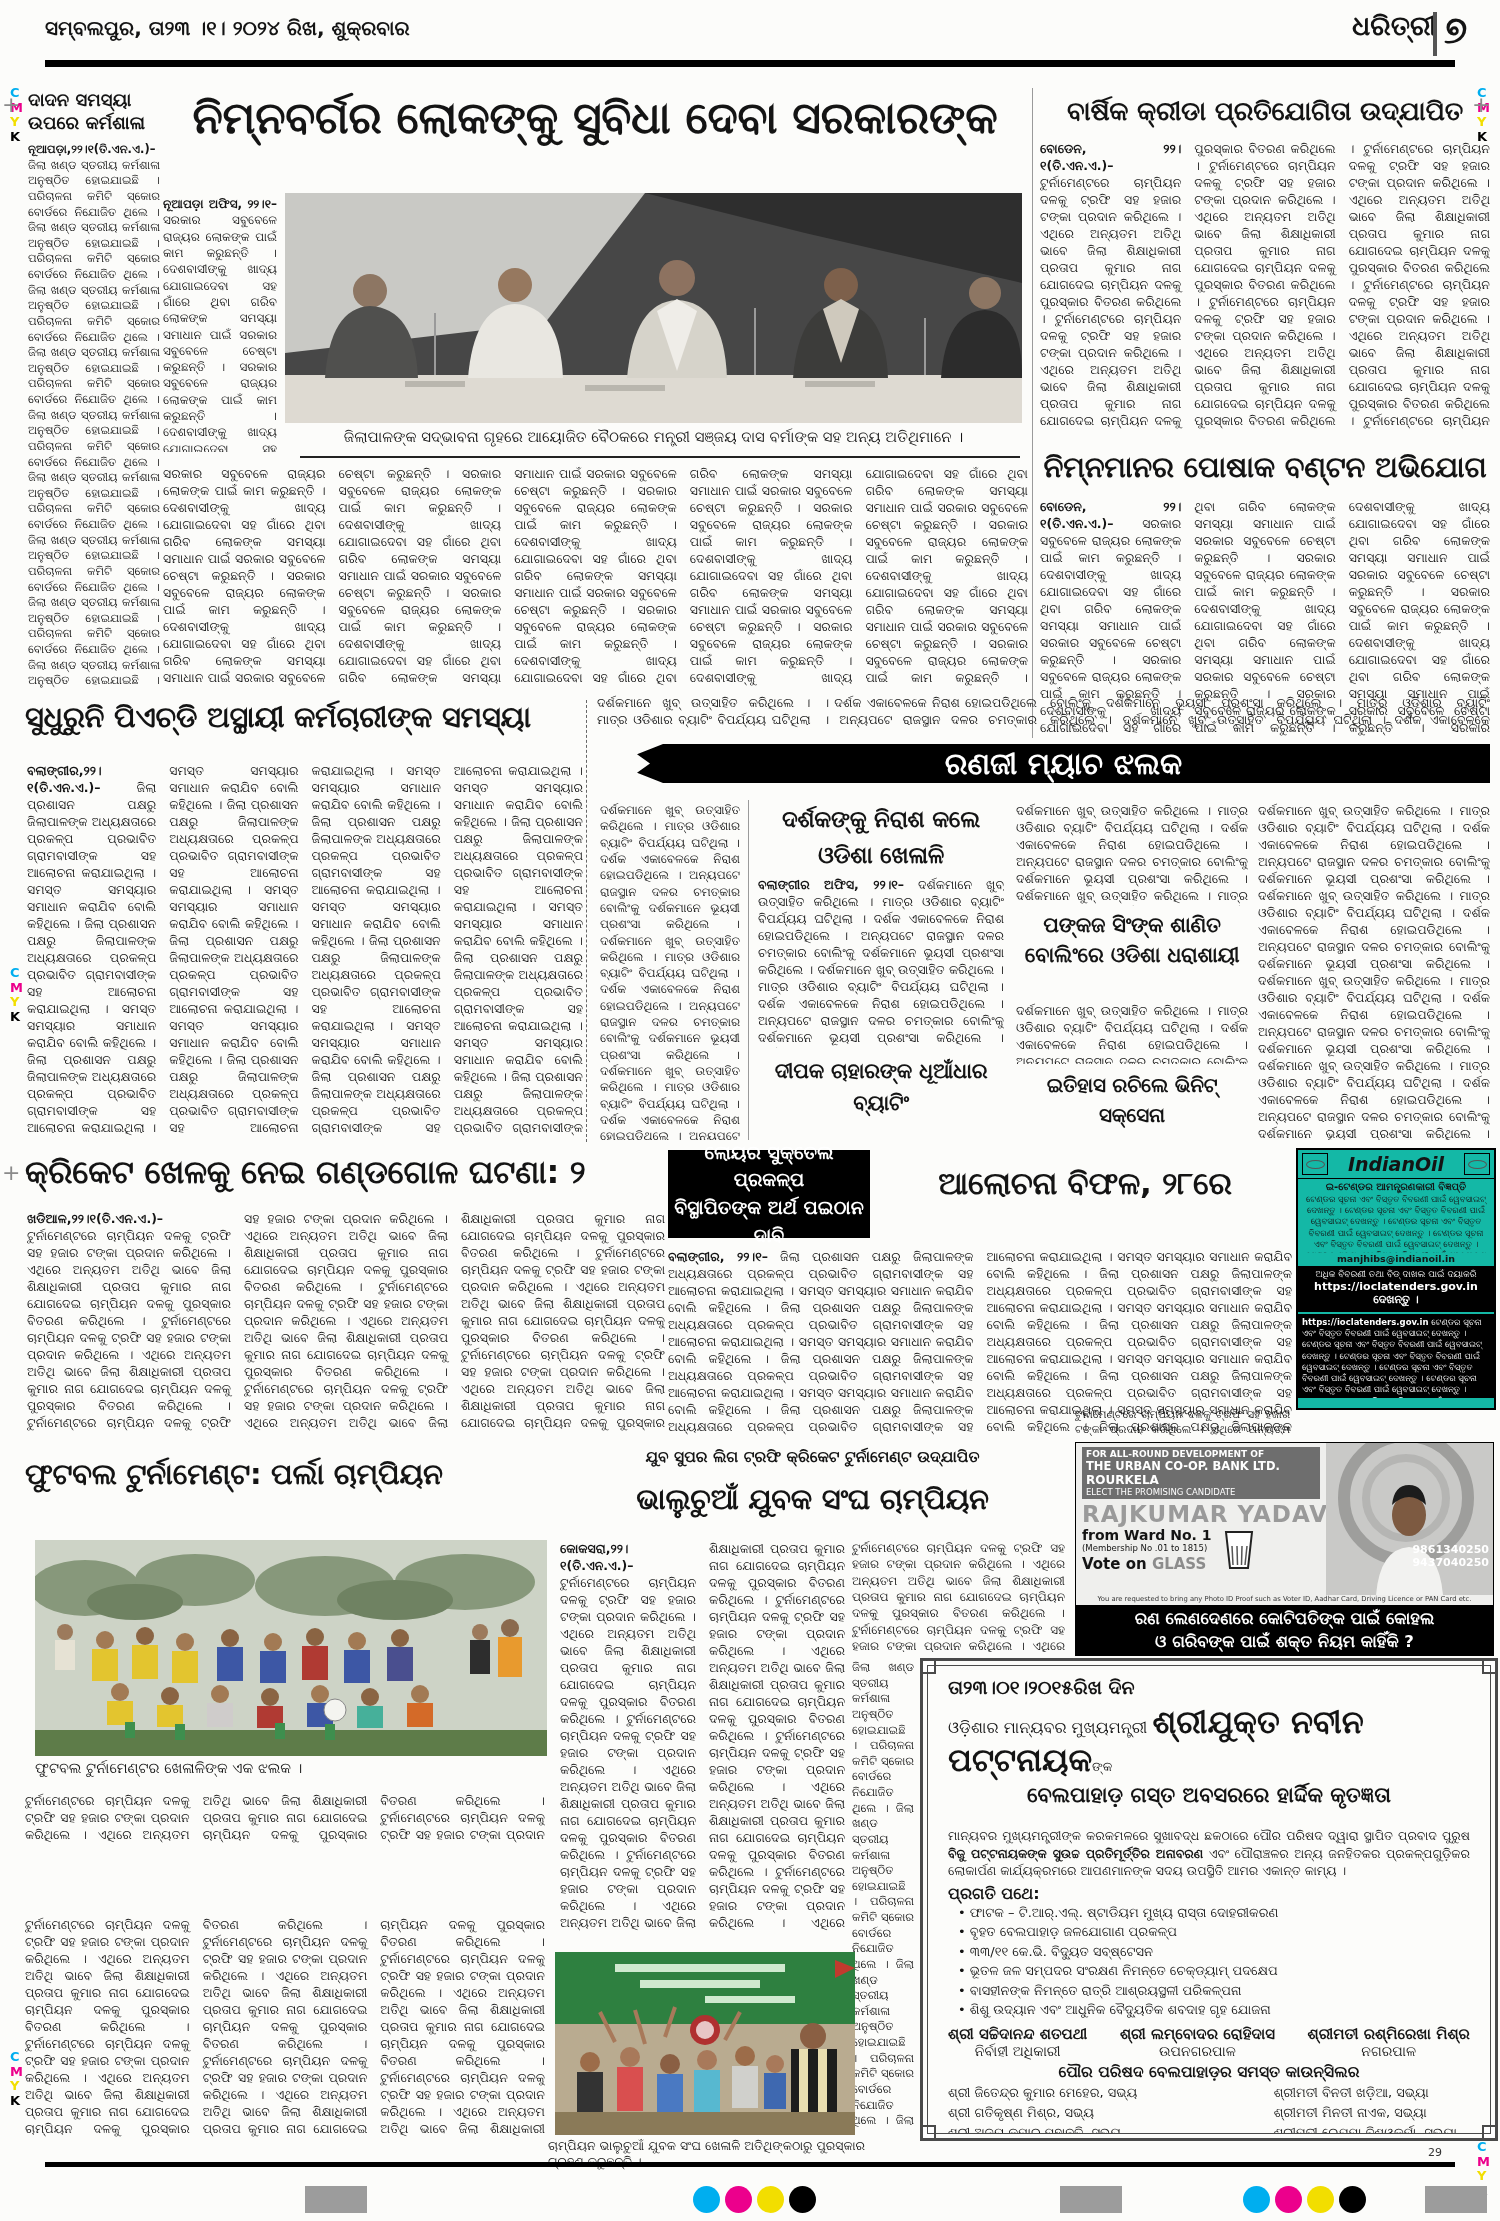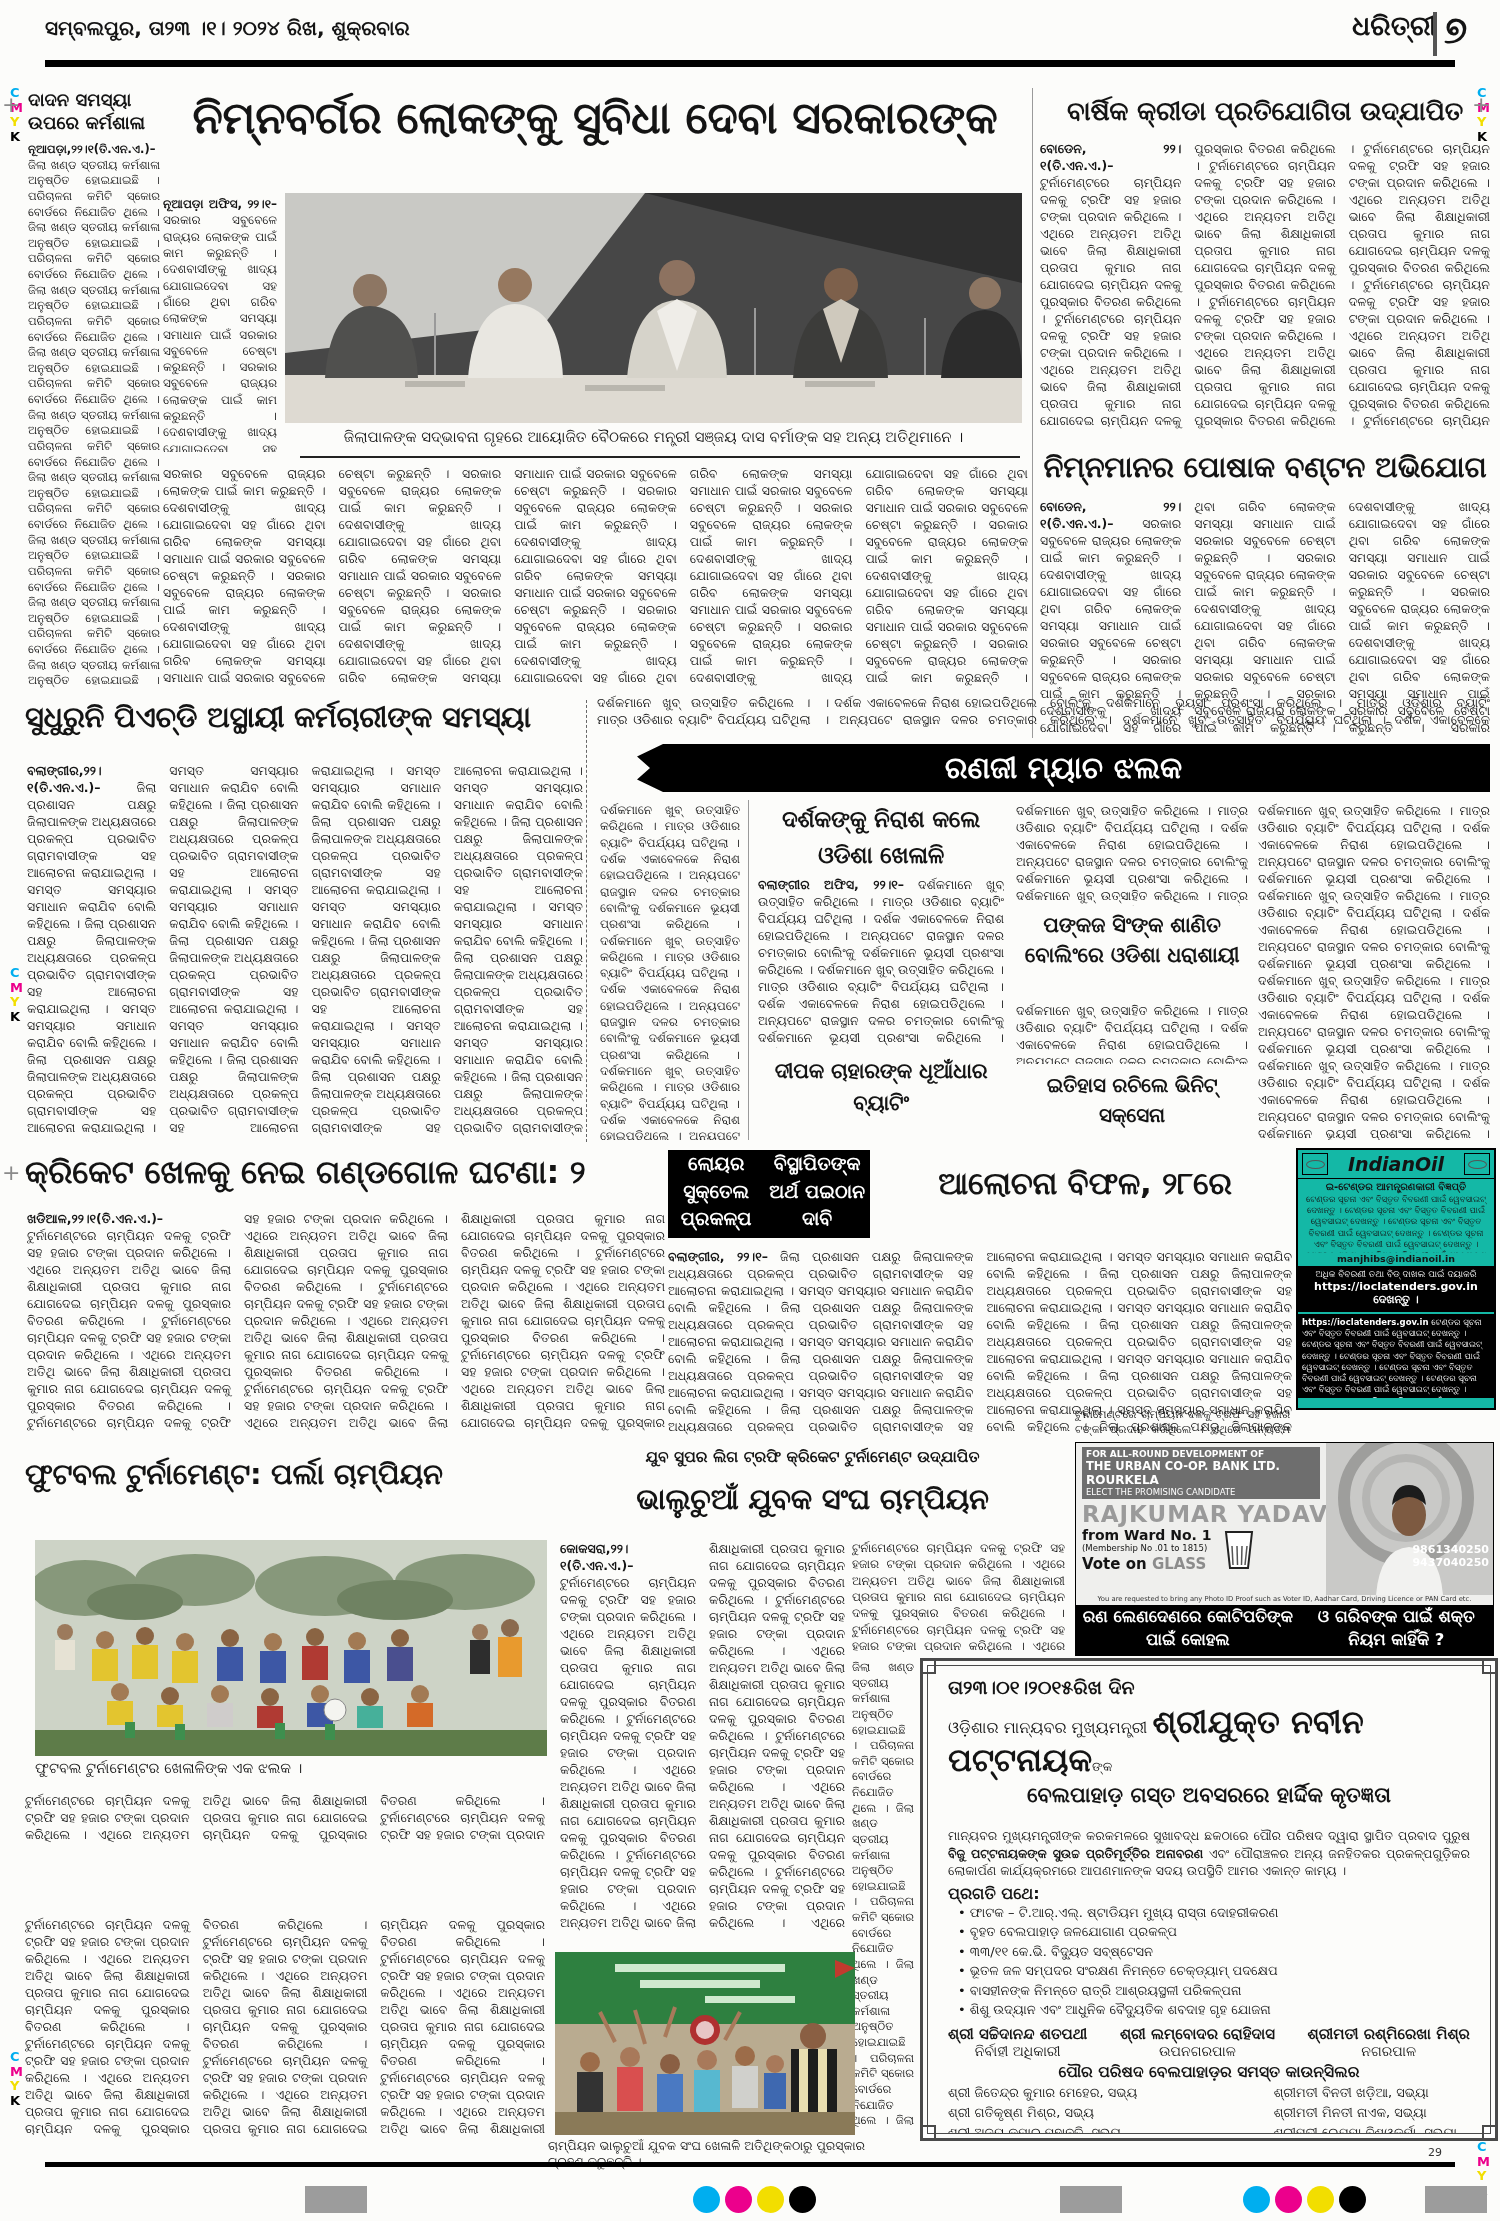--- a/index.html
+++ b/index.html
@@ -18,21 +18,21 @@
   .cols5{column-count:5;column-gap:13px;}
   .rule{background:#000;}
   .vline{background:#9a9a9a;width:1px;}
   .vdash{border-left:1px dashed #666;width:0;}
   .cmyk{font-size:13px;font-weight:700;line-height:1.12;}
   .cmyk .lc{color:#00AEEF;}.cmyk .lm{color:#EC008C;}.cmyk .ly{color:#F2DE00;}.cmyk .lk{color:#000;}
   .plus{color:#8a8a8a;font-size:22px;font-weight:400;}
   .cap{font-size:15px;overflow:hidden;}
   .banner{background:#000;color:#fff;display:flex;align-items:center;justify-content:center;
           clip-path:polygon(26px 0,100% 0,100% 100%,26px 100%,0 74%,13px 50%,0 26%);}
-  .blackbox{background:#000;color:#fff;display:flex;justify-content:center;text-align:center;}
+  .blackbox{background:#000;color:#fff;display:flex;flex-direction:column;justify-content:center;text-align:center;}
   .ad{border:2px solid #000;background:#14b8a6;overflow:hidden;}
   .gbox{border:3px solid #4a4a4a;overflow:hidden;}
   .gbox .inner{position:absolute;left:4px;top:4px;right:4px;bottom:4px;border:1px solid #4a4a4a;
                padding:10px 20px 8px 20px;overflow:hidden;}
   .corner{position:absolute;width:12px;height:12px;border:2px solid #4a4a4a;background:#fff;}
   .g-bullets div{font-size:13px;line-height:1.5;}
   .g-list div{font-size:13px;line-height:1.55;}
   .dot{border-radius:50%;width:27px;height:27px;position:absolute;}
   .grayreg{background:#9c9c9c;position:absolute;height:27px;}
   .fill{word-break:break-word;}
@@ -161,21 +161,21 @@
     <b class="dl">ବୋଡେନ, ୨୨।୧(ତି.ଏନ.ଏ.)–</b>
     <span class="fill">ସରକାର ସବୁବେଳେ ରାଜ୍ୟର ଲୋକଙ୍କ ପାଇଁ କାମ କରୁଛନ୍ତି । ଦେଶବାସୀଙ୍କୁ ଖାଦ୍ୟ ଯୋଗାଇଦେବା ସହ ଗାଁରେ ଥିବା ଗରିବ ଲୋକଙ୍କ ସମସ୍ୟା ସମାଧାନ ପାଇଁ ସରକାର ସବୁବେଳେ ଚେଷ୍ଟା କରୁଛନ୍ତି । ସରକାର ସବୁବେଳେ ରାଜ୍ୟର ଲୋକଙ୍କ ପାଇଁ କାମ କରୁଛନ୍ତି । ଦେଶବାସୀଙ୍କୁ ଖାଦ୍ୟ ଯୋଗାଇଦେବା ସହ ଗାଁରେ ଥିବା ଗରିବ ଲୋକଙ୍କ ସମସ୍ୟା ସମାଧାନ ପାଇଁ ସରକାର ସବୁବେଳେ ଚେଷ୍ଟା କରୁଛନ୍ତି । ସରକାର ସବୁବେଳେ ରାଜ୍ୟର ଲୋକଙ୍କ ପାଇଁ କାମ କରୁଛନ୍ତି । ଦେଶବାସୀଙ୍କୁ ଖାଦ୍ୟ ଯୋଗାଇଦେବା ସହ ଗାଁରେ ଥିବା ଗରିବ ଲୋକଙ୍କ ସମସ୍ୟା ସମାଧାନ ପାଇଁ ସରକାର ସବୁବେଳେ ଚେଷ୍ଟା କରୁଛନ୍ତି । ସରକାର ସବୁବେଳେ ରାଜ୍ୟର ଲୋକଙ୍କ ପାଇଁ କାମ କରୁଛନ୍ତି । ଦେଶବାସୀଙ୍କୁ ଖାଦ୍ୟ ଯୋଗାଇଦେବା ସହ ଗାଁରେ ଥିବା ଗରିବ ଲୋକଙ୍କ ସମସ୍ୟା ସମାଧାନ ପାଇଁ ସରକାର ସବୁବେଳେ ଚେଷ୍ଟା କରୁଛନ୍ତି । ସରକାର ସବୁବେଳେ ରାଜ୍ୟର ଲୋକଙ୍କ ପାଇଁ କାମ କରୁଛନ୍ତି । ଦେଶବାସୀଙ୍କୁ ଖାଦ୍ୟ ଯୋଗାଇଦେବା ସହ ଗାଁରେ ଥିବା ଗରିବ ଲୋକଙ୍କ ସମସ୍ୟା ସମାଧାନ ପାଇଁ ସରକାର ସବୁବେଳେ ଚେଷ୍ଟା କରୁଛନ୍ତି । ସରକାର ସବୁବେଳେ ରାଜ୍ୟର ଲୋକଙ୍କ ପାଇଁ କାମ କରୁଛନ୍ତି । ଦେଶବାସୀଙ୍କୁ ଖାଦ୍ୟ ଯୋଗାଇଦେବା ସହ ଗାଁରେ ଥିବା ଗରିବ ଲୋକଙ୍କ ସମସ୍ୟା ସମାଧାନ ପାଇଁ ସରକାର ସବୁବେଳେ ଚେଷ୍ଟା କରୁଛନ୍ତି । ସରକାର ସବୁବେଳେ ରାଜ୍ୟର ଲୋକଙ୍କ ପାଇଁ କାମ କରୁଛନ୍ତି । ଦେଶବାସୀଙ୍କୁ ଖାଦ୍ୟ ଯୋଗାଇଦେବା ସହ ଗାଁରେ ଥିବା ଗରିବ ଲୋକଙ୍କ ସମସ୍ୟା ସମାଧାନ ପାଇଁ ସରକାର ସବୁବେଳେ ଚେଷ୍ଟା କରୁଛନ୍ତି । ସରକାର ସବୁବେଳେ ରାଜ୍ୟର ଲୋକଙ୍କ ପାଇଁ କାମ କରୁଛନ୍ତି । ଦେଶବାସୀଙ୍କୁ ଖାଦ୍ୟ ଯୋଗାଇଦେବା ସହ ଗାଁରେ ଥିବା ଗରିବ ଲୋକଙ୍କ ସମସ୍ୟା ସମାଧାନ ପାଇଁ ସରକାର ସବୁବେଳେ ଚେଷ୍ଟା କରୁଛନ୍ତି । ସରକାର ସବୁବେଳେ ରାଜ୍ୟର ଲୋକଙ୍କ ପାଇଁ କାମ କରୁଛନ୍ତି । ଦେଶବାସୀଙ୍କୁ ଖାଦ୍ୟ ଯୋଗାଇଦେବା ସହ ଗାଁରେ ଥିବା ଗରିବ ଲୋକଙ୍କ ସମସ୍ୟା ସମାଧାନ ପାଇଁ ସରକାର ସବୁବେଳେ ଚେଷ୍ଟା କରୁଛନ୍ତି । ସରକାର ସବୁବେଳେ ରାଜ୍ୟର ଲୋକଙ୍କ ପାଇଁ କାମ କରୁଛନ୍ତି । ଦେଶବାସୀଙ୍କୁ ଖାଦ୍ୟ ଯୋଗାଇଦେବା ସହ ଗାଁରେ ଥିବା ଗରିବ ଲୋକଙ୍କ ସମସ୍ୟା ସମାଧାନ ପାଇଁ ସରକାର ସବୁବେଳେ ଚେଷ୍ଟା କରୁଛନ୍ତି । ସରକାର ସବୁବେଳେ ରାଜ୍ୟର ଲୋକଙ୍କ ପାଇଁ କାମ କରୁଛନ୍ତି । ଦେଶବାସୀଙ୍କୁ ଖାଦ୍ୟ ଯୋଗାଇଦେବା ସହ ଗାଁରେ ଥିବା ଗରିବ ଲୋକଙ୍କ ସମସ୍ୟା ସମାଧାନ ପାଇଁ ସରକାର ସବୁବେଳେ ଚେଷ୍ଟା କରୁଛନ୍ତି । ସରକାର ସବୁବେଳେ ରାଜ୍ୟର ଲୋକଙ୍କ ପାଇଁ କାମ କରୁଛନ୍ତି । ଦେଶବାସୀଙ୍କୁ ଖାଦ୍ୟ ଯୋଗାଇଦେବା ସହ ଗାଁରେ ଥିବା ଗରିବ ଲୋକଙ୍କ ସମସ୍ୟା ସମାଧାନ ପାଇଁ ସରକାର ସବୁବେଳେ ଚେଷ୍ଟା କରୁଛନ୍ତି । ସରକାର ସବୁବେଳେ ରାଜ୍ୟର ଲୋକଙ୍କ ପାଇଁ କାମ କରୁଛନ୍ତି । ଦେଶବାସୀଙ୍କୁ ଖାଦ୍ୟ ଯୋଗାଇଦେବା ସହ ଗାଁରେ ଥିବା ଗରିବ ଲୋକଙ୍କ ସମସ୍ୟା ସମାଧାନ ପାଇଁ ସରକାର ସବୁବେଳେ ଚେଷ୍ଟା କରୁଛନ୍ତି । ସରକାର ସବୁବେଳେ ରାଜ୍ୟର ଲୋକଙ୍କ ପାଇଁ କାମ କରୁଛନ୍ତି । ଦେଶବାସୀଙ୍କୁ ଖାଦ୍ୟ ଯୋଗାଇଦେବା ସହ ଗାଁରେ ଥିବା ଗରିବ ଲୋକଙ୍କ ସମସ୍ୟା ସମାଧାନ ପାଇଁ ସରକାର ସବୁବେଳେ ଚେଷ୍ଟା କରୁଛନ୍ତି । ସରକାର ସବୁବେଳେ ରାଜ୍ୟର ଲୋକଙ୍କ ପାଇଁ କାମ କରୁଛନ୍ତି । ଦେଶବାସୀଙ୍କୁ ଖାଦ୍ୟ ଯୋଗାଇଦେବା ସହ ଗାଁରେ ଥିବା ଗରିବ ଲୋକଙ୍କ ସମସ୍ୟା ସମାଧାନ ପାଇଁ ସରକାର ସବୁବେଳେ ଚେଷ୍ଟା କରୁଛନ୍ତି । ସରକାର ସବୁବେଳେ ରାଜ୍ୟର ଲୋକଙ୍କ ପାଇଁ କାମ କରୁଛନ୍ତି । ଦେଶବାସୀଙ୍କୁ ଖାଦ୍ୟ ଯୋଗାଇଦେବା ସହ ଗାଁରେ ଥିବା ଗରିବ ଲୋକଙ୍କ ସମସ୍ୟା ସମାଧାନ ପାଇଁ ସରକାର ସବୁବେଳେ ଚେଷ୍ଟା କରୁଛନ୍ତି । </span>
   </div>
 
   <div class="abs hl" style="left:25px;top:693px;width:558px;height:56px;font-size:29px;line-height:1.7;">ସୁଧୁରୁନି ପିଏଚ୍‌ଡି ଅସ୍ଥାୟୀ କର୍ମଚାରୀଙ୍କ ସମସ୍ୟା</div>
   <div class="abs body cols4" style="left:27px;top:762px;width:556px;height:378px;">
     <b class="dl">ବଲାଙ୍ଗୀର,୨୨।୧(ତି.ଏନ.ଏ.)–</b>
     <span class="fill">ଜିଲା ପ୍ରଶାସନ ପକ୍ଷରୁ ଜିଲାପାଳଙ୍କ ଅଧ୍ୟକ୍ଷତାରେ ପ୍ରକଳ୍ପ ପ୍ରଭାବିତ ଗ୍ରାମବାସୀଙ୍କ ସହ ଆଲୋଚନା କରାଯାଇଥିଲା । ସମସ୍ତ ସମସ୍ୟାର ସମାଧାନ କରାଯିବ ବୋଲି କହିଥିଲେ । ଜିଲା ପ୍ରଶାସନ ପକ୍ଷରୁ ଜିଲାପାଳଙ୍କ ଅଧ୍ୟକ୍ଷତାରେ ପ୍ରକଳ୍ପ ପ୍ରଭାବିତ ଗ୍ରାମବାସୀଙ୍କ ସହ ଆଲୋଚନା କରାଯାଇଥିଲା । ସମସ୍ତ ସମସ୍ୟାର ସମାଧାନ କରାଯିବ ବୋଲି କହିଥିଲେ । ଜିଲା ପ୍ରଶାସନ ପକ୍ଷରୁ ଜିଲାପାଳଙ୍କ ଅଧ୍ୟକ୍ଷତାରେ ପ୍ରକଳ୍ପ ପ୍ରଭାବିତ ଗ୍ରାମବାସୀଙ୍କ ସହ ଆଲୋଚନା କରାଯାଇଥିଲା । ସମସ୍ତ ସମସ୍ୟାର ସମାଧାନ କରାଯିବ ବୋଲି କହିଥିଲେ । ଜିଲା ପ୍ରଶାସନ ପକ୍ଷରୁ ଜିଲାପାଳଙ୍କ ଅଧ୍ୟକ୍ଷତାରେ ପ୍ରକଳ୍ପ ପ୍ରଭାବିତ ଗ୍ରାମବାସୀଙ୍କ ସହ ଆଲୋଚନା କରାଯାଇଥିଲା । ସମସ୍ତ ସମସ୍ୟାର ସମାଧାନ କରାଯିବ ବୋଲି କହିଥିଲେ । ଜିଲା ପ୍ରଶାସନ ପକ୍ଷରୁ ଜିଲାପାଳଙ୍କ ଅଧ୍ୟକ୍ଷତାରେ ପ୍ରକଳ୍ପ ପ୍ରଭାବିତ ଗ୍ରାମବାସୀଙ୍କ ସହ ଆଲୋଚନା କରାଯାଇଥିଲା । ସମସ୍ତ ସମସ୍ୟାର ସମାଧାନ କରାଯିବ ବୋଲି କହିଥିଲେ । ଜିଲା ପ୍ରଶାସନ ପକ୍ଷରୁ ଜିଲାପାଳଙ୍କ ଅଧ୍ୟକ୍ଷତାରେ ପ୍ରକଳ୍ପ ପ୍ରଭାବିତ ଗ୍ରାମବାସୀଙ୍କ ସହ ଆଲୋଚନା କରାଯାଇଥିଲା । ସମସ୍ତ ସମସ୍ୟାର ସମାଧାନ କରାଯିବ ବୋଲି କହିଥିଲେ । ଜିଲା ପ୍ରଶାସନ ପକ୍ଷରୁ ଜିଲାପାଳଙ୍କ ଅଧ୍ୟକ୍ଷତାରେ ପ୍ରକଳ୍ପ ପ୍ରଭାବିତ ଗ୍ରାମବାସୀଙ୍କ ସହ ଆଲୋଚନା କରାଯାଇଥିଲା । ସମସ୍ତ ସମସ୍ୟାର ସମାଧାନ କରାଯିବ ବୋଲି କହିଥିଲେ । ଜିଲା ପ୍ରଶାସନ ପକ୍ଷରୁ ଜିଲାପାଳଙ୍କ ଅଧ୍ୟକ୍ଷତାରେ ପ୍ରକଳ୍ପ ପ୍ରଭାବିତ ଗ୍ରାମବାସୀଙ୍କ ସହ ଆଲୋଚନା କରାଯାଇଥିଲା । ସମସ୍ତ ସମସ୍ୟାର ସମାଧାନ କରାଯିବ ବୋଲି କହିଥିଲେ । ଜିଲା ପ୍ରଶାସନ ପକ୍ଷରୁ ଜିଲାପାଳଙ୍କ ଅଧ୍ୟକ୍ଷତାରେ ପ୍ରକଳ୍ପ ପ୍ରଭାବିତ ଗ୍ରାମବାସୀଙ୍କ ସହ ଆଲୋଚନା କରାଯାଇଥିଲା । ସମସ୍ତ ସମସ୍ୟାର ସମାଧାନ କରାଯିବ ବୋଲି କହିଥିଲେ । ଜିଲା ପ୍ରଶାସନ ପକ୍ଷରୁ ଜିଲାପାଳଙ୍କ ଅଧ୍ୟକ୍ଷତାରେ ପ୍ରକଳ୍ପ ପ୍ରଭାବିତ ଗ୍ରାମବାସୀଙ୍କ ସହ ଆଲୋଚନା କରାଯାଇଥିଲା । ସମସ୍ତ ସମସ୍ୟାର ସମାଧାନ କରାଯିବ ବୋଲି କହିଥିଲେ । ଜିଲା ପ୍ରଶାସନ ପକ୍ଷରୁ ଜିଲାପାଳଙ୍କ ଅଧ୍ୟକ୍ଷତାରେ ପ୍ରକଳ୍ପ ପ୍ରଭାବିତ ଗ୍ରାମବାସୀଙ୍କ ସହ ଆଲୋଚନା କରାଯାଇଥିଲା । ସମସ୍ତ ସମସ୍ୟାର ସମାଧାନ କରାଯିବ ବୋଲି କହିଥିଲେ । ଜିଲା ପ୍ରଶାସନ ପକ୍ଷରୁ ଜିଲାପାଳଙ୍କ ଅଧ୍ୟକ୍ଷତାରେ ପ୍ରକଳ୍ପ ପ୍ରଭାବିତ ଗ୍ରାମବାସୀଙ୍କ ସହ ଆଲୋଚନା କରାଯାଇଥିଲା । ସମସ୍ତ ସମସ୍ୟାର ସମାଧାନ କରାଯିବ ବୋଲି କହିଥିଲେ । ଜିଲା ପ୍ରଶାସନ ପକ୍ଷରୁ ଜିଲାପାଳଙ୍କ ଅଧ୍ୟକ୍ଷତାରେ ପ୍ରକଳ୍ପ ପ୍ରଭାବିତ ଗ୍ରାମବାସୀଙ୍କ ସହ ଆଲୋଚନା କରାଯାଇଥିଲା । ସମସ୍ତ ସମସ୍ୟାର ସମାଧାନ କରାଯିବ ବୋଲି କହିଥିଲେ । ଜିଲା ପ୍ରଶାସନ ପକ୍ଷରୁ ଜିଲାପାଳଙ୍କ ଅଧ୍ୟକ୍ଷତାରେ ପ୍ରକଳ୍ପ ପ୍ରଭାବିତ ଗ୍ରାମବାସୀଙ୍କ ସହ ଆଲୋଚନା କରାଯାଇଥିଲା । ସମସ୍ତ ସମସ୍ୟାର ସମାଧାନ କରାଯିବ ବୋଲି କହିଥିଲେ । ଜିଲା ପ୍ରଶାସନ ପକ୍ଷରୁ ଜିଲାପାଳଙ୍କ ଅଧ୍ୟକ୍ଷତାରେ ପ୍ରକଳ୍ପ ପ୍ରଭାବିତ ଗ୍ରାମବାସୀଙ୍କ ସହ ଆଲୋଚନା କରାଯାଇଥିଲା । ସମସ୍ତ ସମସ୍ୟାର ସମାଧାନ କରାଯିବ ବୋଲି କହିଥିଲେ । ଜିଲା ପ୍ରଶାସନ ପକ୍ଷରୁ ଜିଲାପାଳଙ୍କ ଅଧ୍ୟକ୍ଷତାରେ ପ୍ରକଳ୍ପ ପ୍ରଭାବିତ ଗ୍ରାମବାସୀଙ୍କ ସହ ଆଲୋଚନା କରାଯାଇଥିଲା । ସମସ୍ତ ସମସ୍ୟାର ସମାଧାନ କରାଯିବ ବୋଲି କହିଥିଲେ । ଜିଲା ପ୍ରଶାସନ ପକ୍ଷରୁ ଜିଲାପାଳଙ୍କ ଅଧ୍ୟକ୍ଷତାରେ ପ୍ରକଳ୍ପ ପ୍ରଭାବିତ ଗ୍ରାମବାସୀଙ୍କ ସହ ଆଲୋଚନା କରାଯାଇଥିଲା । ସମସ୍ତ ସମସ୍ୟାର ସମାଧାନ କରାଯିବ ବୋଲି କହିଥିଲେ । ଜିଲା ପ୍ରଶାସନ ପକ୍ଷରୁ ଜିଲାପାଳଙ୍କ ଅଧ୍ୟକ୍ଷତାରେ ପ୍ରକଳ୍ପ ପ୍ରଭାବିତ ଗ୍ରାମବାସୀଙ୍କ ସହ ଆଲୋଚନା କରାଯାଇଥିଲା । ସମସ୍ତ ସମସ୍ୟାର ସମାଧାନ କରାଯିବ ବୋଲି କହିଥିଲେ । ଜିଲା ପ୍ରଶାସନ ପକ୍ଷରୁ ଜିଲାପାଳଙ୍କ ଅଧ୍ୟକ୍ଷତାରେ ପ୍ରକଳ୍ପ ପ୍ରଭାବିତ ଗ୍ରାମବାସୀଙ୍କ ସହ ଆଲୋଚନା କରାଯାଇଥିଲା । ସମସ୍ତ ସମସ୍ୟାର ସମାଧାନ କରାଯିବ ବୋଲି କହିଥିଲେ । ଜିଲା ପ୍ରଶାସନ ପକ୍ଷରୁ ଜିଲାପାଳଙ୍କ ଅଧ୍ୟକ୍ଷତାରେ ପ୍ରକଳ୍ପ ପ୍ରଭାବିତ ଗ୍ରାମବାସୀଙ୍କ ସହ ଆଲୋଚନା କରାଯାଇଥିଲା । ସମସ୍ତ ସମସ୍ୟାର ସମାଧାନ କରାଯିବ ବୋଲି କହିଥିଲେ । ଜିଲା ପ୍ରଶାସନ ପକ୍ଷରୁ ଜିଲାପାଳଙ୍କ ଅଧ୍ୟକ୍ଷତାରେ ପ୍ରକଳ୍ପ ପ୍ରଭାବିତ ଗ୍ରାମବାସୀଙ୍କ ସହ ଆଲୋଚନା କରାଯାଇଥିଲା । ସମସ୍ତ ସମସ୍ୟାର ସମାଧାନ କରାଯିବ ବୋଲି କହିଥିଲେ । ଜିଲା ପ୍ରଶାସନ ପକ୍ଷରୁ ଜିଲାପାଳଙ୍କ ଅଧ୍ୟକ୍ଷତାରେ ପ୍ରକଳ୍ପ ପ୍ରଭାବିତ ଗ୍ରାମବାସୀଙ୍କ ସହ ଆଲୋଚନା କରାଯାଇଥିଲା । ସମସ୍ତ ସମସ୍ୟାର ସମାଧାନ କରାଯିବ ବୋଲି କହିଥିଲେ । ଜିଲା ପ୍ରଶାସନ ପକ୍ଷରୁ ଜିଲାପାଳଙ୍କ ଅଧ୍ୟକ୍ଷତାରେ ପ୍ରକଳ୍ପ ପ୍ରଭାବିତ ଗ୍ରାମବାସୀଙ୍କ ସହ ଆଲୋଚନା କରାଯାଇଥିଲା । ସମସ୍ତ ସମସ୍ୟାର ସମାଧାନ କରାଯିବ ବୋଲି କହିଥିଲେ । ଜିଲା ପ୍ରଶାସନ ପକ୍ଷରୁ ଜିଲାପାଳଙ୍କ ଅଧ୍ୟକ୍ଷତାରେ ପ୍ରକଳ୍ପ ପ୍ରଭାବିତ ଗ୍ରାମବାସୀଙ୍କ ସହ ଆଲୋଚନା କରାଯାଇଥିଲା । ସମସ୍ତ ସମସ୍ୟାର ସମାଧାନ କରାଯିବ ବୋଲି କହିଥିଲେ । ଜିଲା ପ୍ରଶାସନ ପକ୍ଷରୁ ଜିଲାପାଳଙ୍କ ଅଧ୍ୟକ୍ଷତାରେ ପ୍ରକଳ୍ପ ପ୍ରଭାବିତ ଗ୍ରାମବାସୀଙ୍କ ସହ ଆଲୋଚନା କରାଯାଇଥିଲା । ସମସ୍ତ ସମସ୍ୟାର ସମାଧାନ କରାଯିବ ବୋଲି କହିଥିଲେ । ଜିଲା ପ୍ରଶାସନ ପକ୍ଷରୁ ଜିଲାପାଳଙ୍କ ଅଧ୍ୟକ୍ଷତାରେ ପ୍ରକଳ୍ପ ପ୍ରଭାବିତ ଗ୍ରାମବାସୀଙ୍କ ସହ ଆଲୋଚନା କରାଯାଇଥିଲା । ସମସ୍ତ ସମସ୍ୟାର ସମାଧାନ କରାଯିବ ବୋଲି କହିଥିଲେ । ଜିଲା ପ୍ରଶାସନ ପକ୍ଷରୁ ଜିଲାପାଳଙ୍କ ଅଧ୍ୟକ୍ଷତାରେ ପ୍ରକଳ୍ପ ପ୍ରଭାବିତ ଗ୍ରାମବାସୀଙ୍କ ସହ ଆଲୋଚନା କରାଯାଇଥିଲା । ସମସ୍ତ ସମସ୍ୟାର ସମାଧାନ କରାଯିବ ବୋଲି କହିଥିଲେ । ଜିଲା ପ୍ରଶାସନ ପକ୍ଷରୁ ଜିଲାପାଳଙ୍କ ଅଧ୍ୟକ୍ଷତାରେ ପ୍ରକଳ୍ପ ପ୍ରଭାବିତ ଗ୍ରାମବାସୀଙ୍କ ସହ ଆଲୋଚନା କରାଯାଇଥିଲା । ସମସ୍ତ ସମସ୍ୟାର ସମାଧାନ କରାଯିବ ବୋଲି କହିଥିଲେ । </span>
   </div>
 
-  <div class="abs banner b" style="left:637px;top:744px;width:853px;height:48px;font-size:30px;">ରଣଜୀ ମ୍ୟାଚ ଝଲକ</div>
+  <div class="abs banner b" style="left:637px;top:744px;width:853px;height:39px;font-size:30px;">ରଣଜୀ ମ୍ୟାଚ ଝଲକ</div>
 
   <div class="abs body" style="left:600px;top:802px;width:140px;height:338px;font-size:12px;">
     <span class="fill">ଦର୍ଶକମାନେ ଖୁବ୍ ଉତ୍ସାହିତ କରିଥିଲେ । ମାତ୍ର ଓଡିଶାର ବ୍ୟାଟିଂ ବିପର୍ଯ୍ୟୟ ଘଟିଥିଲା । ଦର୍ଶକ ଏକାବେଳକେ ନିରାଶ ହୋଇପଡିଥିଲେ । ଅନ୍ୟପଟେ ରାଜସ୍ଥାନ ଦଳର ଚମତ୍କାର ବୋଲିଂକୁ ଦର୍ଶକମାନେ ଭୂୟସୀ ପ୍ରଶଂସା କରିଥିଲେ । ଦର୍ଶକମାନେ ଖୁବ୍ ଉତ୍ସାହିତ କରିଥିଲେ । ମାତ୍ର ଓଡିଶାର ବ୍ୟାଟିଂ ବିପର୍ଯ୍ୟୟ ଘଟିଥିଲା । ଦର୍ଶକ ଏକାବେଳକେ ନିରାଶ ହୋଇପଡିଥିଲେ । ଅନ୍ୟପଟେ ରାଜସ୍ଥାନ ଦଳର ଚମତ୍କାର ବୋଲିଂକୁ ଦର୍ଶକମାନେ ଭୂୟସୀ ପ୍ରଶଂସା କରିଥିଲେ । ଦର୍ଶକମାନେ ଖୁବ୍ ଉତ୍ସାହିତ କରିଥିଲେ । ମାତ୍ର ଓଡିଶାର ବ୍ୟାଟିଂ ବିପର୍ଯ୍ୟୟ ଘଟିଥିଲା । ଦର୍ଶକ ଏକାବେଳକେ ନିରାଶ ହୋଇପଡିଥିଲେ । ଅନ୍ୟପଟେ ରାଜସ୍ଥାନ ଦଳର ଚମତ୍କାର ବୋଲିଂକୁ ଦର୍ଶକମାନେ ଭୂୟସୀ ପ୍ରଶଂସା କରିଥିଲେ । ଦର୍ଶକମାନେ ଖୁବ୍ ଉତ୍ସାହିତ କରିଥିଲେ । ମାତ୍ର ଓଡିଶାର ବ୍ୟାଟିଂ ବିପର୍ଯ୍ୟୟ ଘଟିଥିଲା । ଦର୍ଶକ ଏକାବେଳକେ ନିରାଶ ହୋଇପଡିଥିଲେ । ଅନ୍ୟପଟେ ରାଜସ୍ଥାନ ଦଳର ଚମତ୍କାର ବୋଲିଂକୁ ଦର୍ଶକମାନେ ଭୂୟସୀ ପ୍ରଶଂସା କରିଥିଲେ । ଦର୍ଶକମାନେ ଖୁବ୍ ଉତ୍ସାହିତ କରିଥିଲେ । ମାତ୍ର ଓଡିଶାର ବ୍ୟାଟିଂ ବିପର୍ଯ୍ୟୟ ଘଟିଥିଲା । ଦର୍ଶକ ଏକାବେଳକେ ନିରାଶ ହୋଇପଡିଥିଲେ । ଅନ୍ୟପଟେ ରାଜସ୍ଥାନ ଦଳର ଚମତ୍କାର ବୋଲିଂକୁ ଦର୍ଶକମାନେ ଭୂୟସୀ ପ୍ରଶଂସା କରିଥିଲେ । ଦର୍ଶକମାନେ ଖୁବ୍ ଉତ୍ସାହିତ କରିଥିଲେ । ମାତ୍ର ଓଡିଶାର ବ୍ୟାଟିଂ ବିପର୍ଯ୍ୟୟ ଘଟିଥିଲା । ଦର୍ଶକ ଏକାବେଳକେ ନିରାଶ ହୋଇପଡିଥିଲେ । ଅନ୍ୟପଟେ ରାଜସ୍ଥାନ ଦଳର ଚମତ୍କାର ବୋଲିଂକୁ ଦର୍ଶକମାନେ ଭୂୟସୀ ପ୍ରଶଂସା କରିଥିଲେ । ଦର୍ଶକମାନେ ଖୁବ୍ ଉତ୍ସାହିତ କରିଥିଲେ । ମାତ୍ର ଓଡିଶାର ବ୍ୟାଟିଂ ବିପର୍ଯ୍ୟୟ ଘଟିଥିଲା । ଦର୍ଶକ ଏକାବେଳକେ ନିରାଶ ହୋଇପଡିଥିଲେ । ଅନ୍ୟପଟେ ରାଜସ୍ଥାନ ଦଳର ଚମତ୍କାର ବୋଲିଂକୁ ଦର୍ଶକମାନେ ଭୂୟସୀ ପ୍ରଶଂସା କରିଥିଲେ । ଦର୍ଶକମାନେ ଖୁବ୍ ଉତ୍ସାହିତ କରିଥିଲେ । ମାତ୍ର ଓଡିଶାର ବ୍ୟାଟିଂ ବିପର୍ଯ୍ୟୟ ଘଟିଥିଲା । ଦର୍ଶକ ଏକାବେଳକେ ନିରାଶ ହୋଇପଡିଥିଲେ । ଅନ୍ୟପଟେ ରାଜସ୍ଥାନ ଦଳର ଚମତ୍କାର ବୋଲିଂକୁ ଦର୍ଶକମାନେ ଭୂୟସୀ ପ୍ରଶଂସା କରିଥିଲେ । ଦର୍ଶକମାନେ ଖୁବ୍ ଉତ୍ସାହିତ କରିଥିଲେ । ମାତ୍ର ଓଡିଶାର ବ୍ୟାଟିଂ ବିପର୍ଯ୍ୟୟ ଘଟିଥିଲା । ଦର୍ଶକ ଏକାବେଳକେ ନିରାଶ ହୋଇପଡିଥିଲେ । ଅନ୍ୟପଟେ ରାଜସ୍ଥାନ ଦଳର ଚମତ୍କାର ବୋଲିଂକୁ ଦର୍ଶକମାନେ ଭୂୟସୀ ପ୍ରଶଂସା କରିଥିଲେ । ଦର୍ଶକମାନେ ଖୁବ୍ ଉତ୍ସାହିତ କରିଥିଲେ । ମାତ୍ର ଓଡିଶାର ବ୍ୟାଟିଂ ବିପର୍ଯ୍ୟୟ ଘଟିଥିଲା । ଦର୍ଶକ ଏକାବେଳକେ ନିରାଶ ହୋଇପଡିଥିଲେ । ଅନ୍ୟପଟେ ରାଜସ୍ଥାନ ଦଳର ଚମତ୍କାର ବୋଲିଂକୁ ଦର୍ଶକମାନେ ଭୂୟସୀ ପ୍ରଶଂସା କରିଥିଲେ । ଦର୍ଶକମାନେ ଖୁବ୍ ଉତ୍ସାହିତ କରିଥିଲେ । ମାତ୍ର ଓଡିଶାର ବ୍ୟାଟିଂ ବିପର୍ଯ୍ୟୟ ଘଟିଥିଲା । ଦର୍ଶକ ଏକାବେଳକେ ନିରାଶ ହୋଇପଡିଥିଲେ । ଅନ୍ୟପଟେ ରାଜସ୍ଥାନ ଦଳର ଚମତ୍କାର ବୋଲିଂକୁ ଦର୍ଶକମାନେ ଭୂୟସୀ ପ୍ରଶଂସା କରିଥିଲେ । ଦର୍ଶକମାନେ ଖୁବ୍ ଉତ୍ସାହିତ କରିଥିଲେ । ମାତ୍ର ଓଡିଶାର ବ୍ୟାଟିଂ ବିପର୍ଯ୍ୟୟ ଘଟିଥିଲା । ଦର୍ଶକ ଏକାବେଳକେ ନିରାଶ ହୋଇପଡିଥିଲେ । ଅନ୍ୟପଟେ ରାଜସ୍ଥାନ ଦଳର ଚମତ୍କାର ବୋଲିଂକୁ ଦର୍ଶକମାନେ ଭୂୟସୀ ପ୍ରଶଂସା କରିଥିଲେ । </span>
   </div>
   <div class="abs" style="left:758px;top:802px;width:246px;height:338px;overflow:hidden;">
     <div class="hl c" style="font-size:23px;line-height:1.55;white-space:normal;height:74px;">ଦର୍ଶକଙ୍କୁ ନିରାଶ କଲେ ଓଡିଶା ଖେଳାଳି</div>
     <div class="body" style="height:172px;">
       <b class="dl">ବଲାଙ୍ଗୀର ଅଫିସ, ୨୨।୧–</b>
       <span class="fill">ଦର୍ଶକମାନେ ଖୁବ୍ ଉତ୍ସାହିତ କରିଥିଲେ । ମାତ୍ର ଓଡିଶାର ବ୍ୟାଟିଂ ବିପର୍ଯ୍ୟୟ ଘଟିଥିଲା । ଦର୍ଶକ ଏକାବେଳକେ ନିରାଶ ହୋଇପଡିଥିଲେ । ଅନ୍ୟପଟେ ରାଜସ୍ଥାନ ଦଳର ଚମତ୍କାର ବୋଲିଂକୁ ଦର୍ଶକମାନେ ଭୂୟସୀ ପ୍ରଶଂସା କରିଥିଲେ । ଦର୍ଶକମାନେ ଖୁବ୍ ଉତ୍ସାହିତ କରିଥିଲେ । ମାତ୍ର ଓଡିଶାର ବ୍ୟାଟିଂ ବିପର୍ଯ୍ୟୟ ଘଟିଥିଲା । ଦର୍ଶକ ଏକାବେଳକେ ନିରାଶ ହୋଇପଡିଥିଲେ । ଅନ୍ୟପଟେ ରାଜସ୍ଥାନ ଦଳର ଚମତ୍କାର ବୋଲିଂକୁ ଦର୍ଶକମାନେ ଭୂୟସୀ ପ୍ରଶଂସା କରିଥିଲେ । ଦର୍ଶକମାନେ ଖୁବ୍ ଉତ୍ସାହିତ କରିଥିଲେ । ମାତ୍ର ଓଡିଶାର ବ୍ୟାଟିଂ ବିପର୍ଯ୍ୟୟ ଘଟିଥିଲା । ଦର୍ଶକ ଏକାବେଳକେ ନିରାଶ ହୋଇପଡିଥିଲେ । ଅନ୍ୟପଟେ ରାଜସ୍ଥାନ ଦଳର ଚମତ୍କାର ବୋଲିଂକୁ ଦର୍ଶକମାନେ ଭୂୟସୀ ପ୍ରଶଂସା କରିଥିଲେ । ଦର୍ଶକମାନେ ଖୁବ୍ ଉତ୍ସାହିତ କରିଥିଲେ । ମାତ୍ର ଓଡିଶାର ବ୍ୟାଟିଂ ବିପର୍ଯ୍ୟୟ ଘଟିଥିଲା । ଦର୍ଶକ ଏକାବେଳକେ ନିରାଶ ହୋଇପଡିଥିଲେ । ଅନ୍ୟପଟେ ରାଜସ୍ଥାନ ଦଳର ଚମତ୍କାର ବୋଲିଂକୁ ଦର୍ଶକମାନେ ଭୂୟସୀ ପ୍ରଶଂସା କରିଥିଲେ । ଦର୍ଶକମାନେ ଖୁବ୍ ଉତ୍ସାହିତ କରିଥିଲେ । ମାତ୍ର ଓଡିଶାର ବ୍ୟାଟିଂ ବିପର୍ଯ୍ୟୟ ଘଟିଥିଲା । ଦର୍ଶକ ଏକାବେଳକେ ନିରାଶ ହୋଇପଡିଥିଲେ । ଅନ୍ୟପଟେ ରାଜସ୍ଥାନ ଦଳର ଚମତ୍କାର ବୋଲିଂକୁ ଦର୍ଶକମାନେ ଭୂୟସୀ ପ୍ରଶଂସା କରିଥିଲେ । ଦର୍ଶକମାନେ ଖୁବ୍ ଉତ୍ସାହିତ କରିଥିଲେ । ମାତ୍ର ଓଡିଶାର ବ୍ୟାଟିଂ ବିପର୍ଯ୍ୟୟ ଘଟିଥିଲା । ଦର୍ଶକ ଏକାବେଳକେ ନିରାଶ ହୋଇପଡିଥିଲେ । ଅନ୍ୟପଟେ ରାଜସ୍ଥାନ ଦଳର ଚମତ୍କାର ବୋଲିଂକୁ ଦର୍ଶକମାନେ ଭୂୟସୀ ପ୍ରଶଂସା କରିଥିଲେ । ଦର୍ଶକମାନେ ଖୁବ୍ ଉତ୍ସାହିତ କରିଥିଲେ । ମାତ୍ର ଓଡିଶାର ବ୍ୟାଟିଂ ବିପର୍ଯ୍ୟୟ ଘଟିଥିଲା । ଦର୍ଶକ ଏକାବେଳକେ ନିରାଶ ହୋଇପଡିଥିଲେ । ଅନ୍ୟପଟେ ରାଜସ୍ଥାନ ଦଳର ଚମତ୍କାର ବୋଲିଂକୁ ଦର୍ଶକମାନେ ଭୂୟସୀ ପ୍ରଶଂସା କରିଥିଲେ । ଦର୍ଶକମାନେ ଖୁବ୍ ଉତ୍ସାହିତ କରିଥିଲେ । ମାତ୍ର ଓଡିଶାର ବ୍ୟାଟିଂ ବିପର୍ଯ୍ୟୟ ଘଟିଥିଲା । ଦର୍ଶକ ଏକାବେଳକେ ନିରାଶ ହୋଇପଡିଥିଲେ । ଅନ୍ୟପଟେ ରାଜସ୍ଥାନ ଦଳର ଚମତ୍କାର ବୋଲିଂକୁ ଦର୍ଶକମାନେ ଭୂୟସୀ ପ୍ରଶଂସା କରିଥିଲେ । ଦର୍ଶକମାନେ ଖୁବ୍ ଉତ୍ସାହିତ କରିଥିଲେ । ମାତ୍ର ଓଡିଶାର ବ୍ୟାଟିଂ ବିପର୍ଯ୍ୟୟ ଘଟିଥିଲା । ଦର୍ଶକ ଏକାବେଳକେ ନିରାଶ ହୋଇପଡିଥିଲେ । ଅନ୍ୟପଟେ ରାଜସ୍ଥାନ ଦଳର ଚମତ୍କାର ବୋଲିଂକୁ ଦର୍ଶକମାନେ ଭୂୟସୀ ପ୍ରଶଂସା କରିଥିଲେ । ଦର୍ଶକମାନେ ଖୁବ୍ ଉତ୍ସାହିତ କରିଥିଲେ । ମାତ୍ର ଓଡିଶାର ବ୍ୟାଟିଂ ବିପର୍ଯ୍ୟୟ ଘଟିଥିଲା । ଦର୍ଶକ ଏକାବେଳକେ ନିରାଶ ହୋଇପଡିଥିଲେ । ଅନ୍ୟପଟେ ରାଜସ୍ଥାନ ଦଳର ଚମତ୍କାର ବୋଲିଂକୁ ଦର୍ଶକମାନେ ଭୂୟସୀ ପ୍ରଶଂସା କରିଥିଲେ । </span>
     </div>

